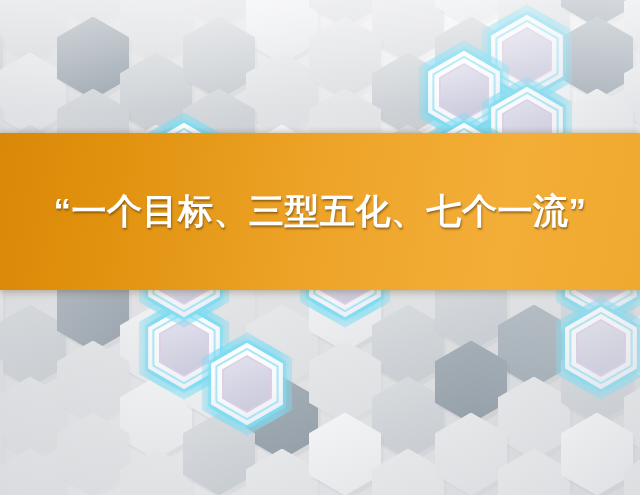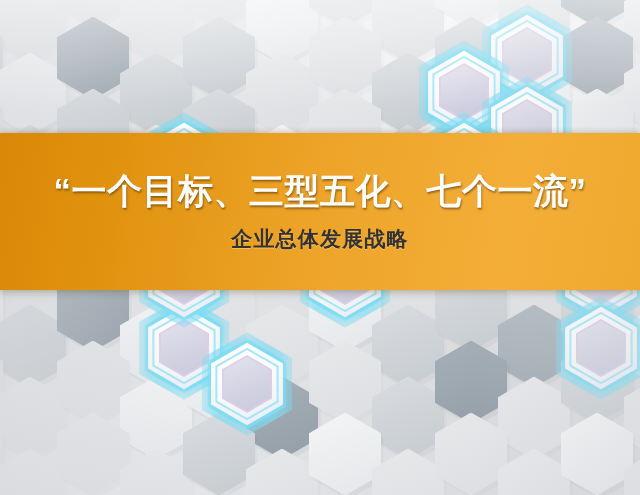--- a/index.html
+++ b/index.html
@@ -363,16 +363,15 @@
         <div class="gh-layer" style="width: 59.2px; height: 68px; left: 7.4px; top: 8.5px; background: linear-gradient(160deg, rgb(255, 255, 255) 0%, rgb(247, 248, 251) 60%, rgb(236, 239, 245) 100%);"></div>
         <div class="gh-layer" style="width: 50.32px; height: 57.8px; left: 11.84px; top: 13.6px; background: rgba(214, 200, 224, 0.85);"></div>
         <div class="gh-layer" style="width: 46.99px; height: 53.975px; left: 13.505px; top: 15.5125px; background: linear-gradient(160deg, rgb(227, 226, 237) 0%, rgb(212, 211, 227) 55%, rgb(201, 201, 220) 100%);"></div>
       </div>
     </div>
 
   <div class="bg-vignette"></div>
 
   <div id="banner" style="top: 133px; height: 157px;">
     <div id="banner-title">“一个目标、三型五化、七个一流”</div>
-    <div id="banner-subtitle">企业总体发展战略</div>
   </div>
 
 </div>
 
 </body></html>

